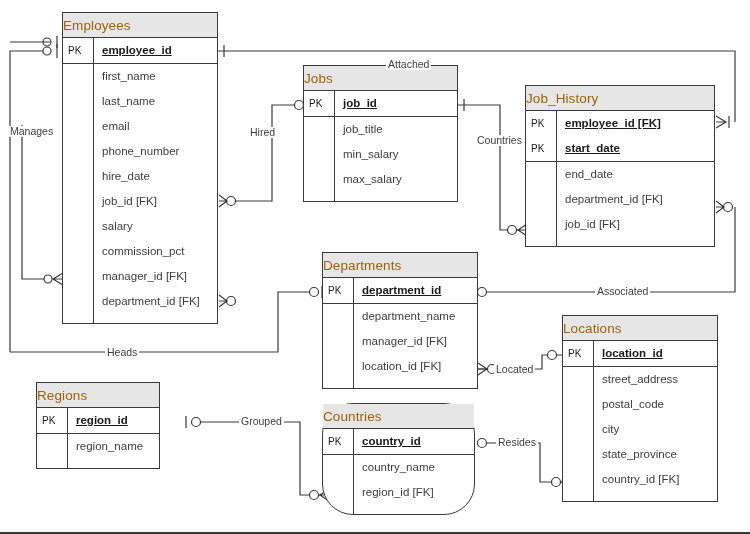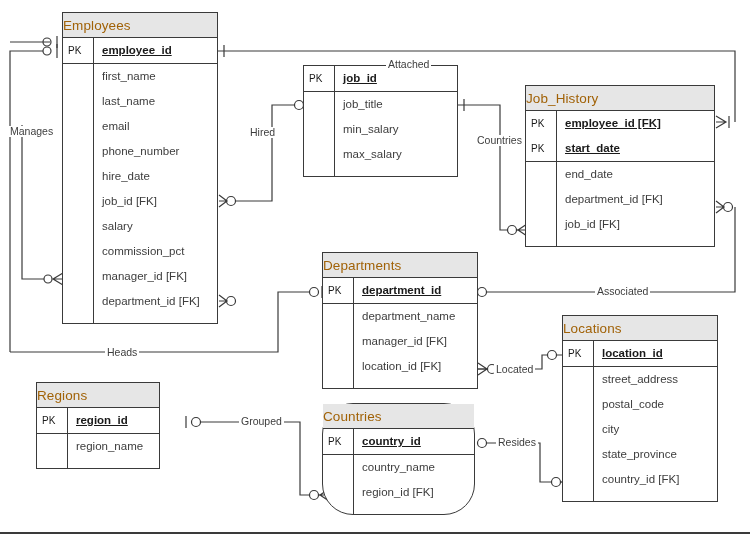--- a/index.html
+++ b/index.html
@@ -261,20 +261,21 @@
       </div>
       <div class="attr-row pad-bottom">
         <div class="attr-key"></div>
         <div class="attr-sep"></div>
         <div class="attr-name"></div>
       </div>
     </div>
   </div>
 
   <div class="entity" style="left:303px; top:65px; width:155px;">
+    <div class="entity-title">Jobs</div>
     <div class="grp keyed">
       <div class="attr-row">
         <div class="attr-key">PK</div>
         <div class="attr-sep"></div>
         <div class="attr-name pk-text">job_id</div>
       </div>
     </div>
     <div class="grp">
       <div class="attr-row">
         <div class="attr-key"></div>

